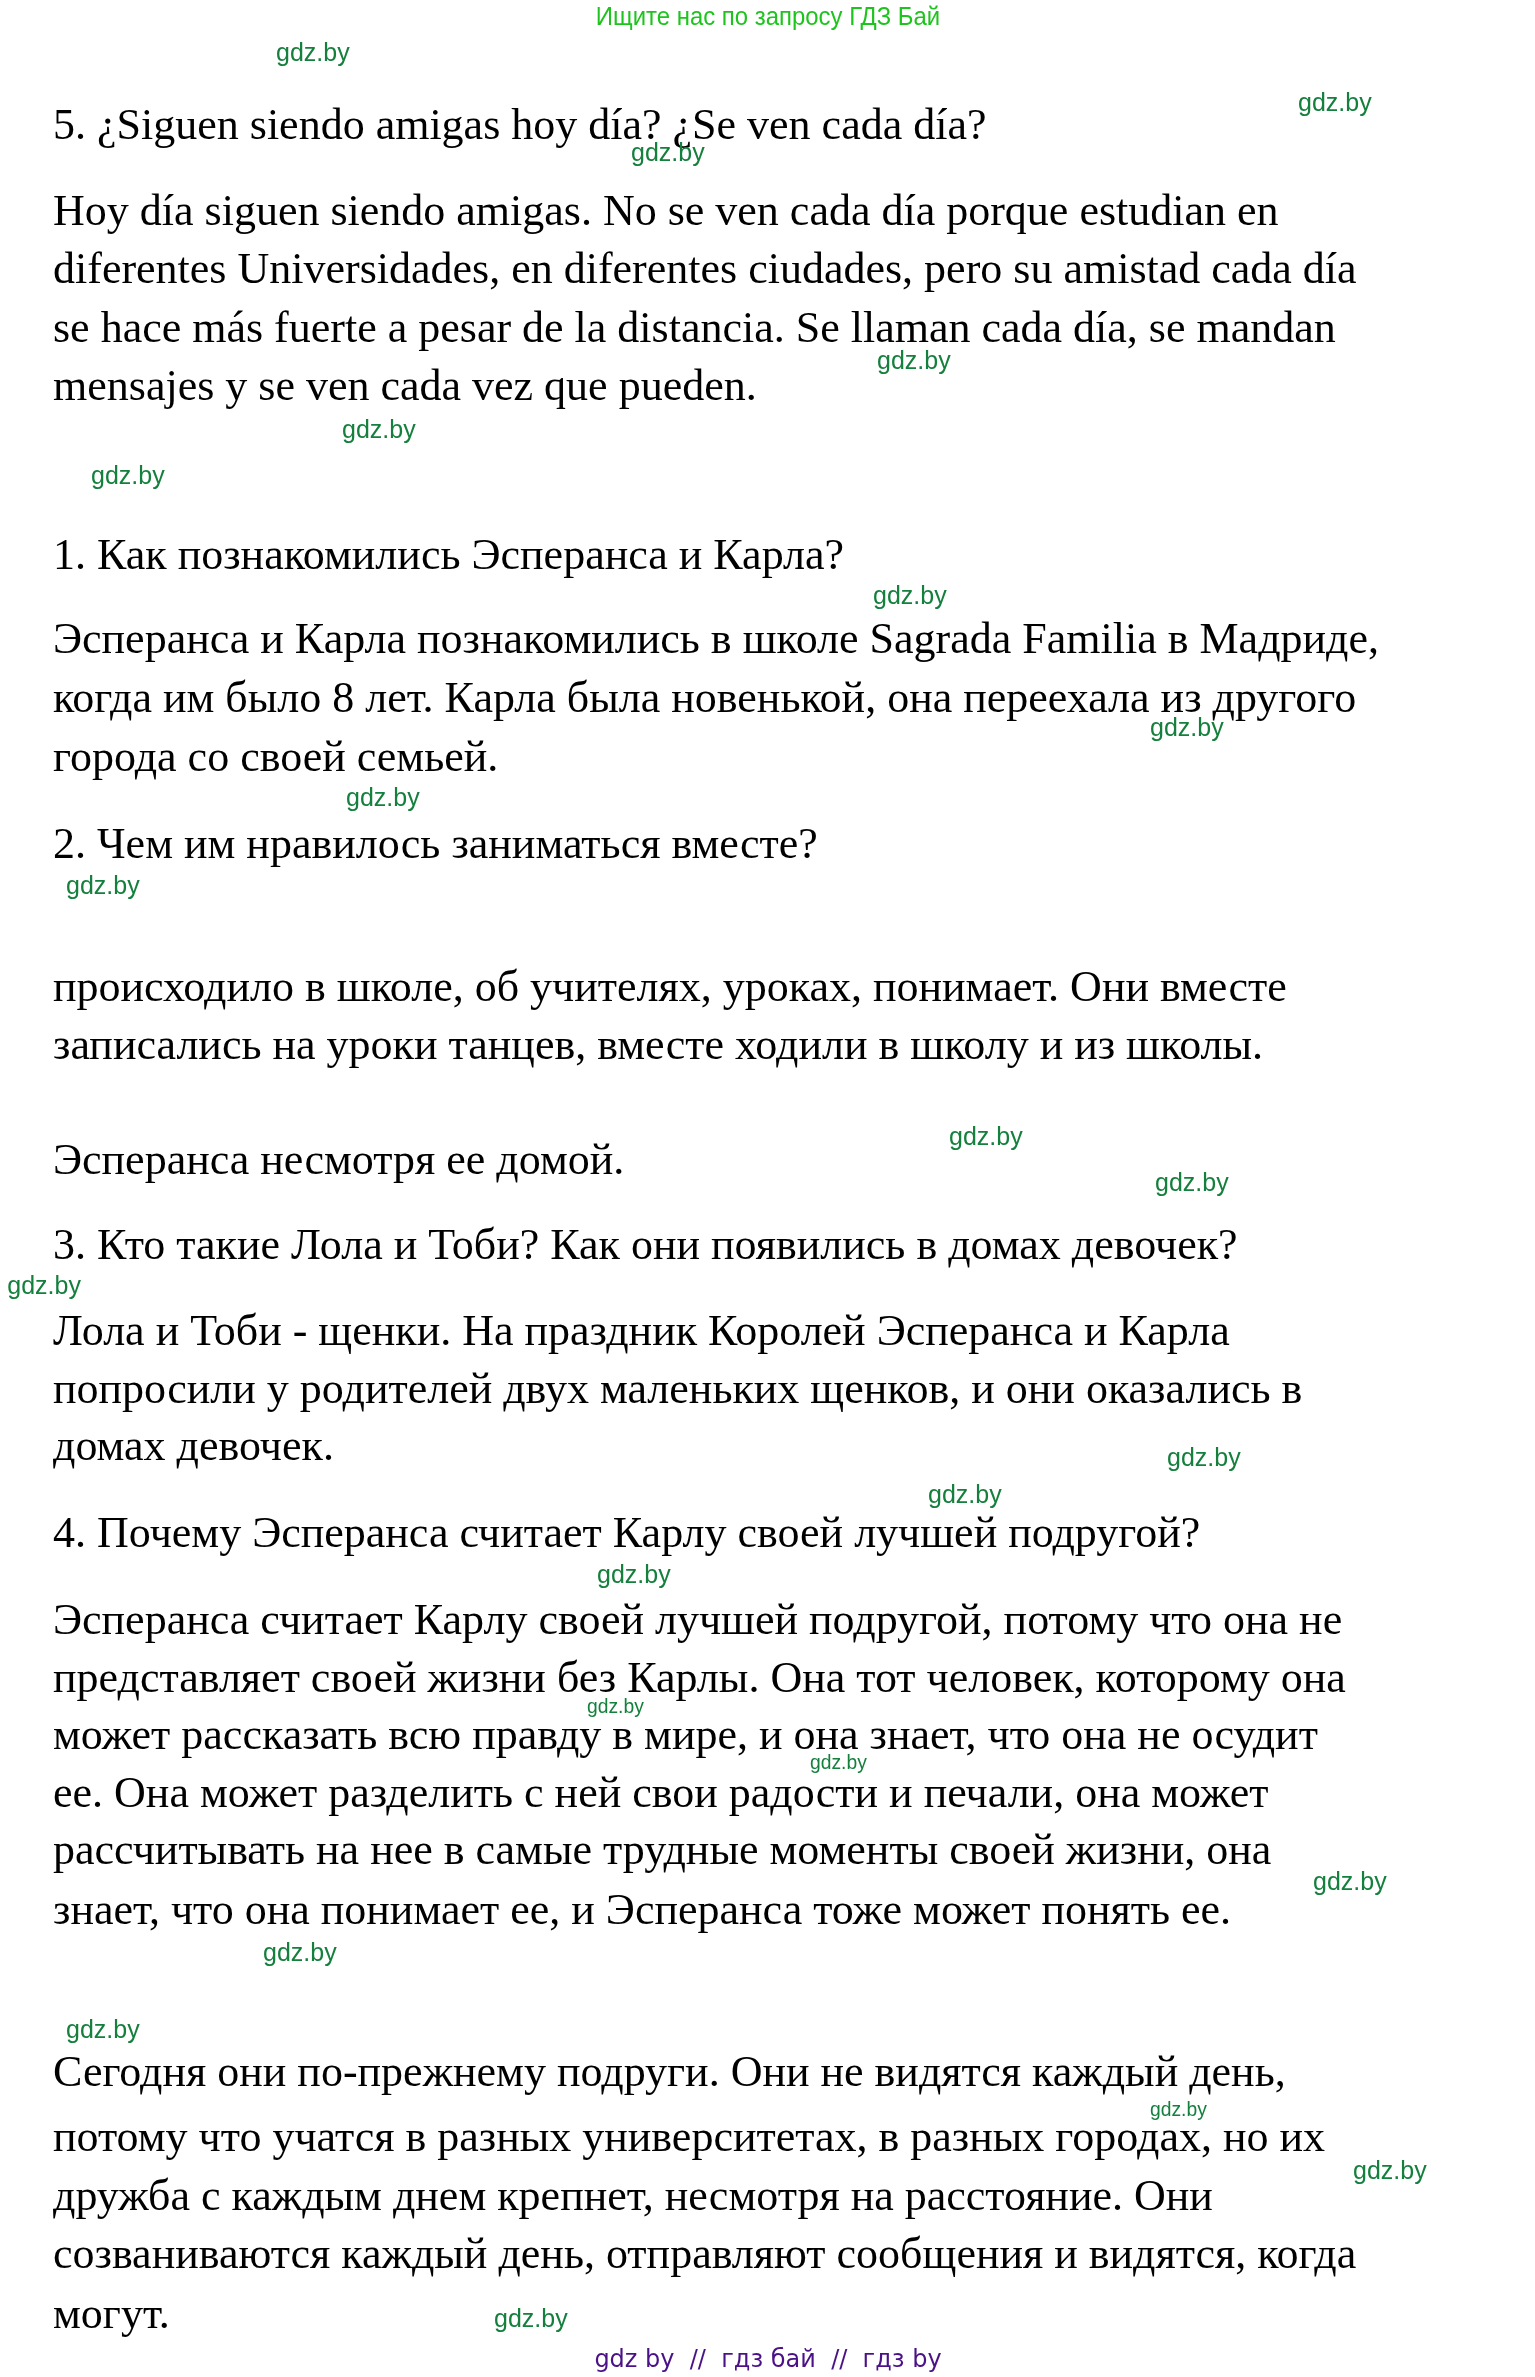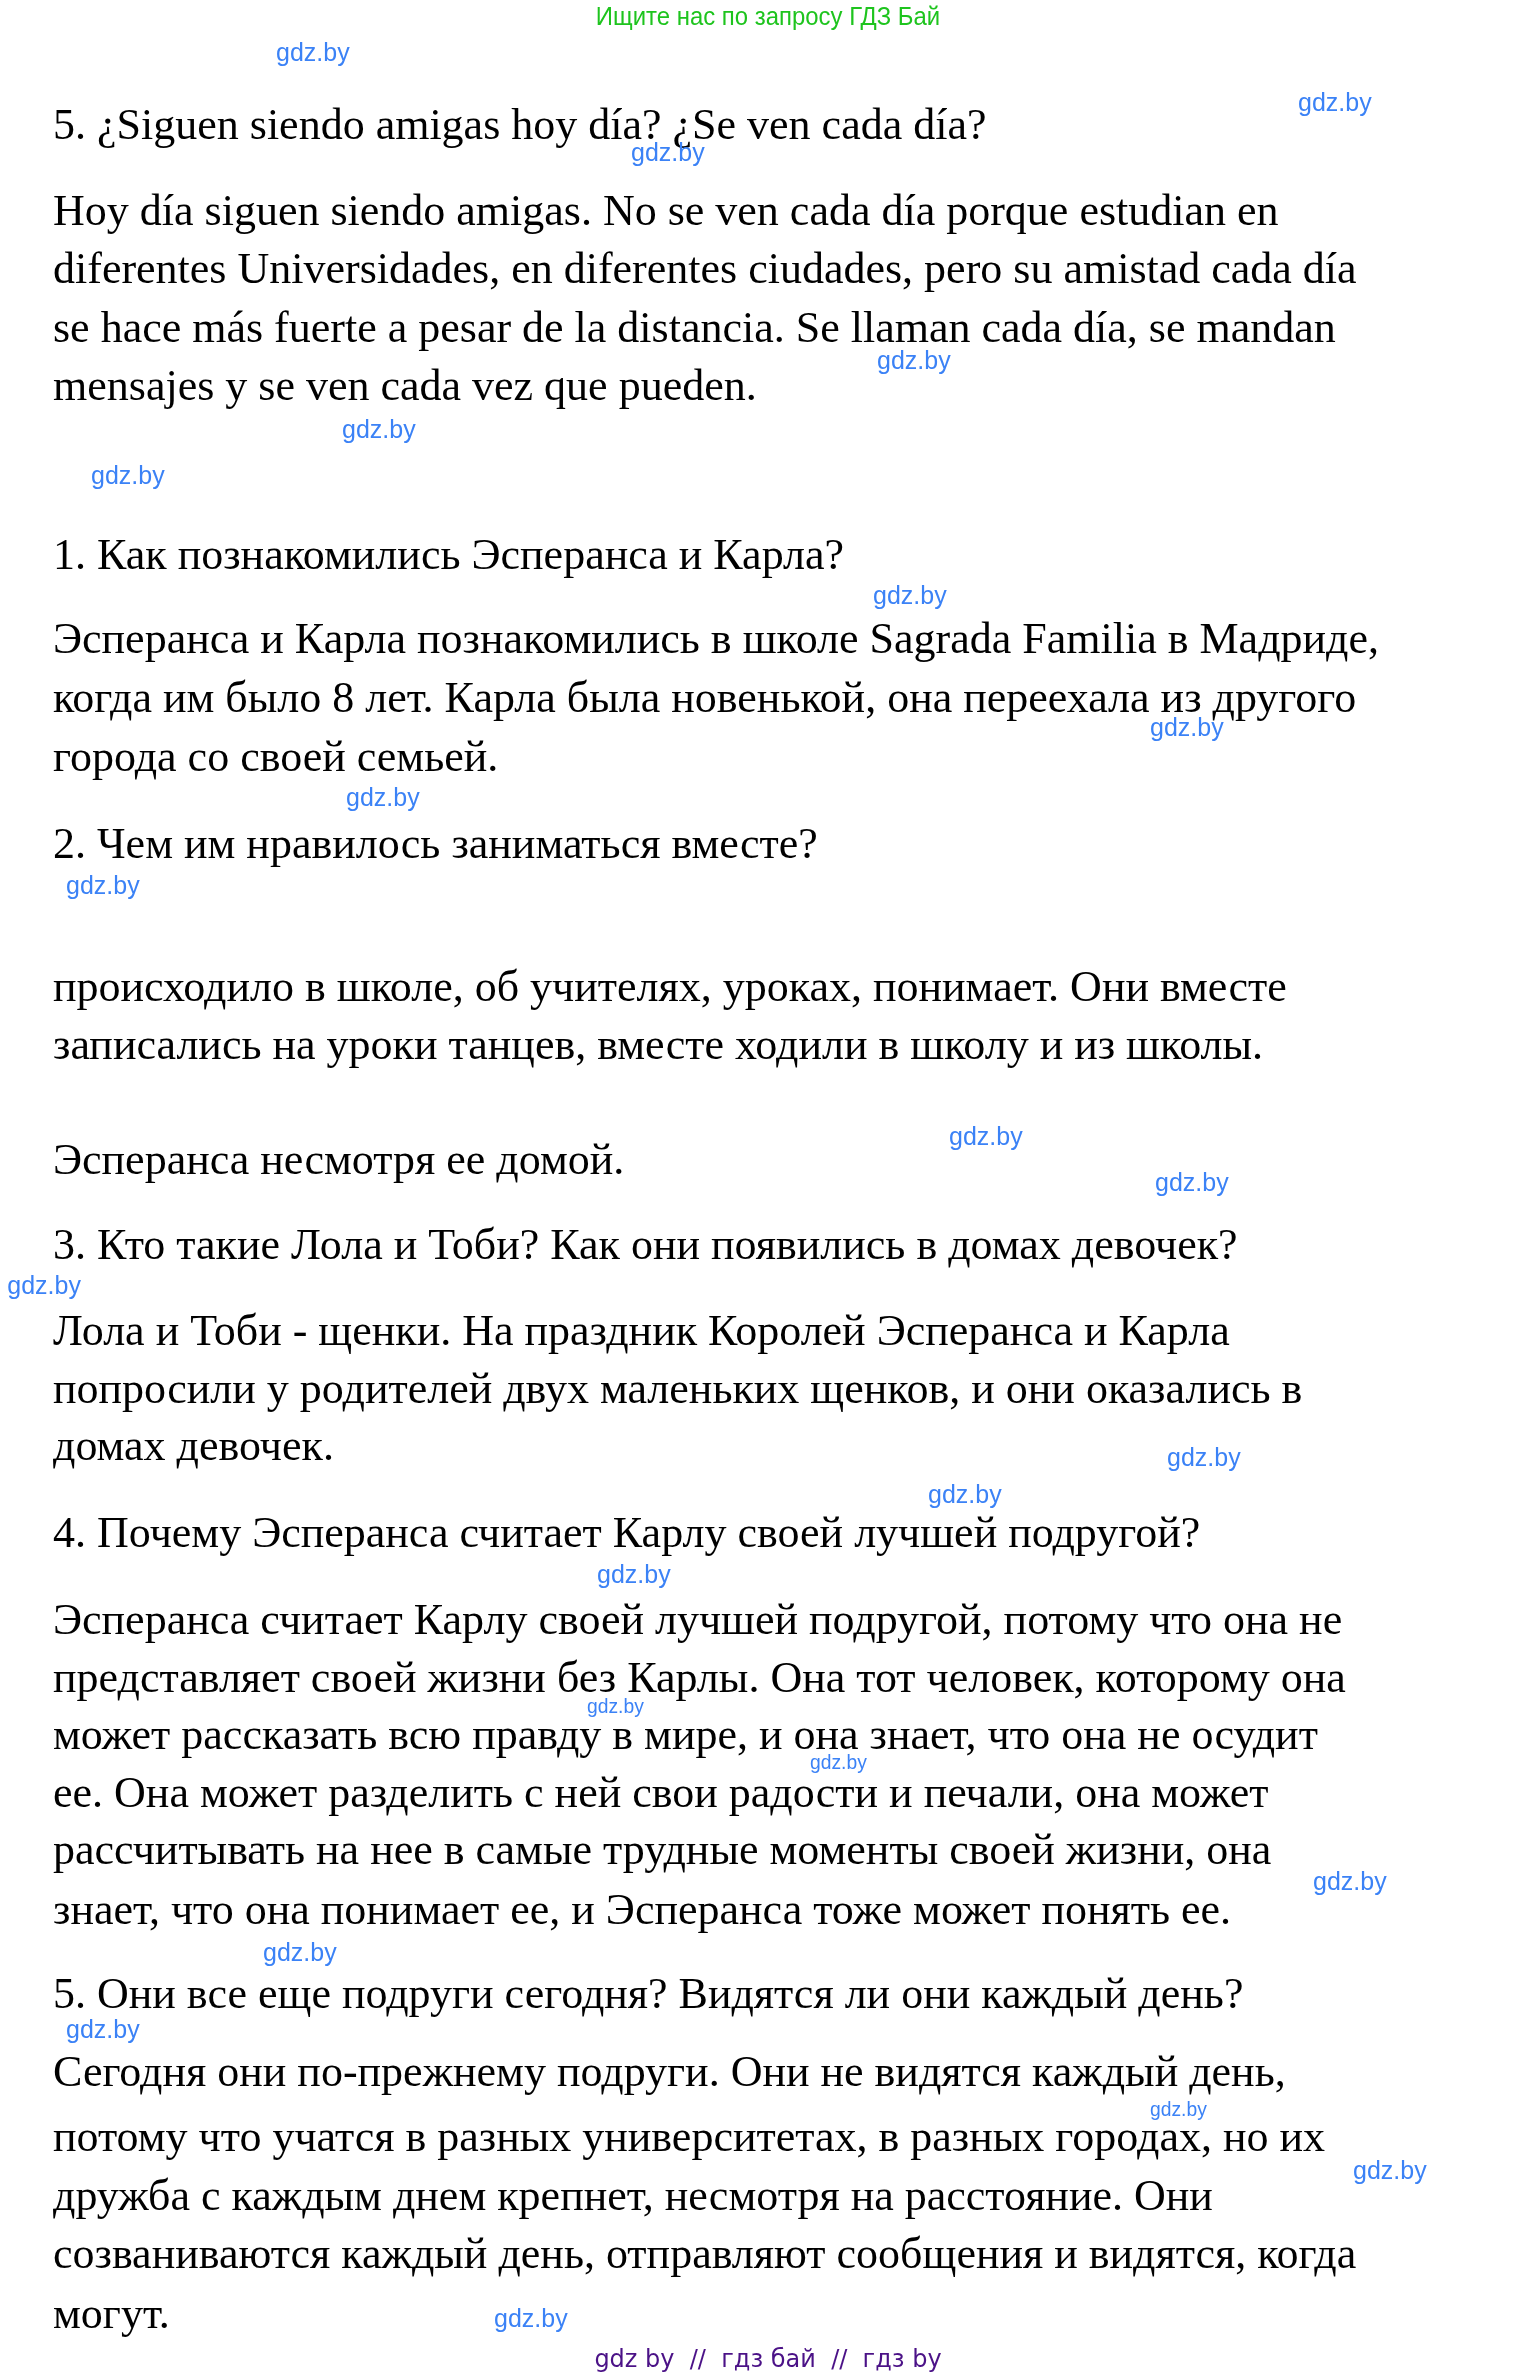--- a/index.html
+++ b/index.html
@@ -17,21 +17,21 @@
     font-family: "DejaVu Sans", sans-serif; font-size: 24px; line-height: 35px;
   }
   .line {
     position: absolute; left: 53px; white-space: nowrap;
     font-family: "Liberation Serif", "DejaVu Serif", serif;
     font-size: 44px; line-height: 44px; color: #000;
   }
   .wm {
     position: absolute; white-space: nowrap;
     font-family: "Liberation Sans", "DejaVu Sans", sans-serif;
-    font-size: 25px; line-height: 25px; color: #3b82f6;
+    font-size: 25px; line-height: 25px; color: #15803d;
   }
   .wm.small { font-size: 19.3px; line-height: 19.3px; }
 </style>
 </head>
 <body>
 
 <div class="page">
 
   <div class="header">Ищите нас по запросу ГДЗ Бай</div>
 
@@ -57,21 +57,20 @@
   <div class="line" style="top:1424px">домах девочек.</div>
 
   <div class="line" style="top:1511px">4. Почему Эсперанса считает Карлу своей лучшей подругой?</div>
   <div class="line" style="top:1598px">Эсперанса считает Карлу своей лучшей подругой, потому что она не</div>
   <div class="line" style="top:1656px">представляет своей жизни без Карлы. Она тот человек, которому она</div>
   <div class="line" style="top:1713px">может рассказать всю правду в мире, и она знает, что она не осудит</div>
   <div class="line" style="top:1771px">ее. Она может разделить с ней свои радости и печали, она может</div>
   <div class="line" style="top:1828px">рассчитывать на нее в самые трудные моменты своей жизни, она</div>
   <div class="line" style="top:1888px">знает, что она понимает ее, и Эсперанса тоже может понять ее.</div>
 
-  <div class="line" style="top:1972px">5. Они все еще подруги сегодня? Видятся ли они каждый день?</div>
   <div class="line" style="top:2050px">Сегодня они по-прежнему подруги. Они не видятся каждый день,</div>
   <div class="line" style="top:2115px">потому что учатся в разных университетах, в разных городах, но их</div>
   <div class="line" style="top:2174px">дружба с каждым днем крепнет, несмотря на расстояние. Они</div>
   <div class="line" style="top:2232px">созваниваются каждый день, отправляют сообщения и видятся, когда</div>
   <div class="line" style="top:2292px">могут.</div>
 
   <div class="wm" style="left:276px;top:40px">gdz.by</div>
   <div class="wm" style="left:1298px;top:90px">gdz.by</div>
   <div class="wm" style="left:631px;top:140px">gdz.by</div>
   <div class="wm" style="left:877px;top:348px">gdz.by</div>

